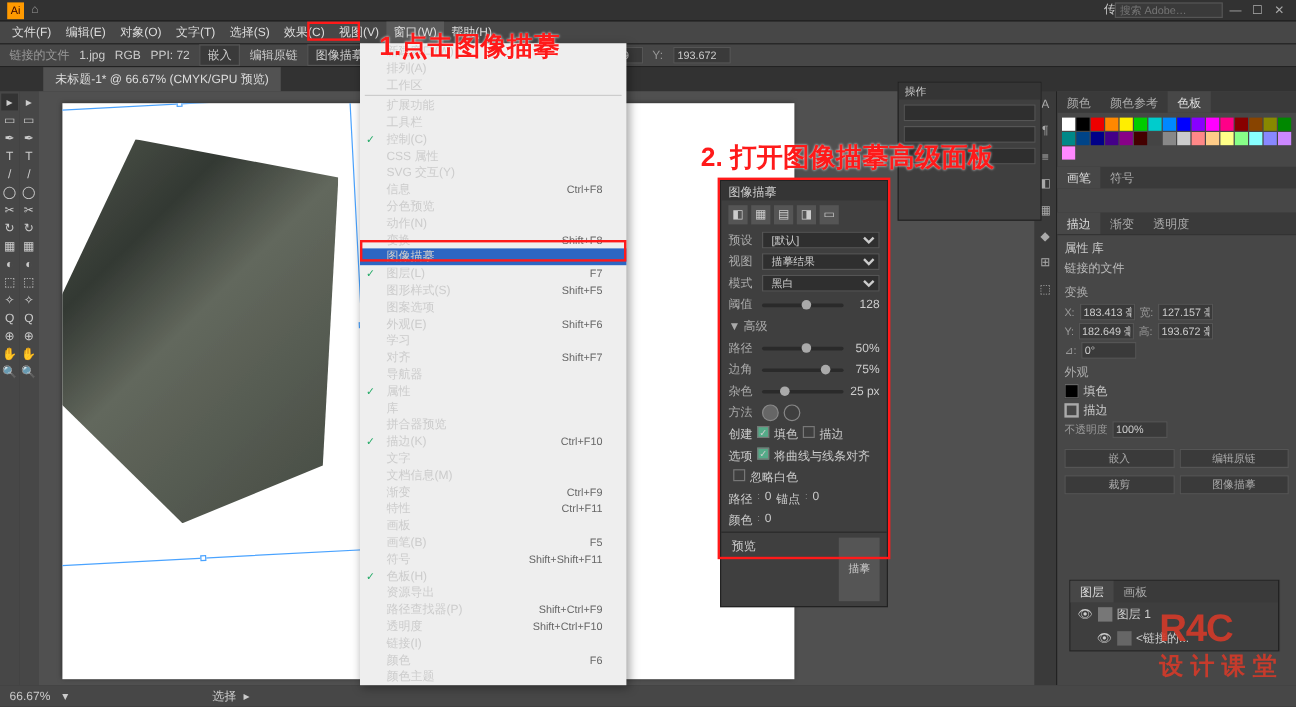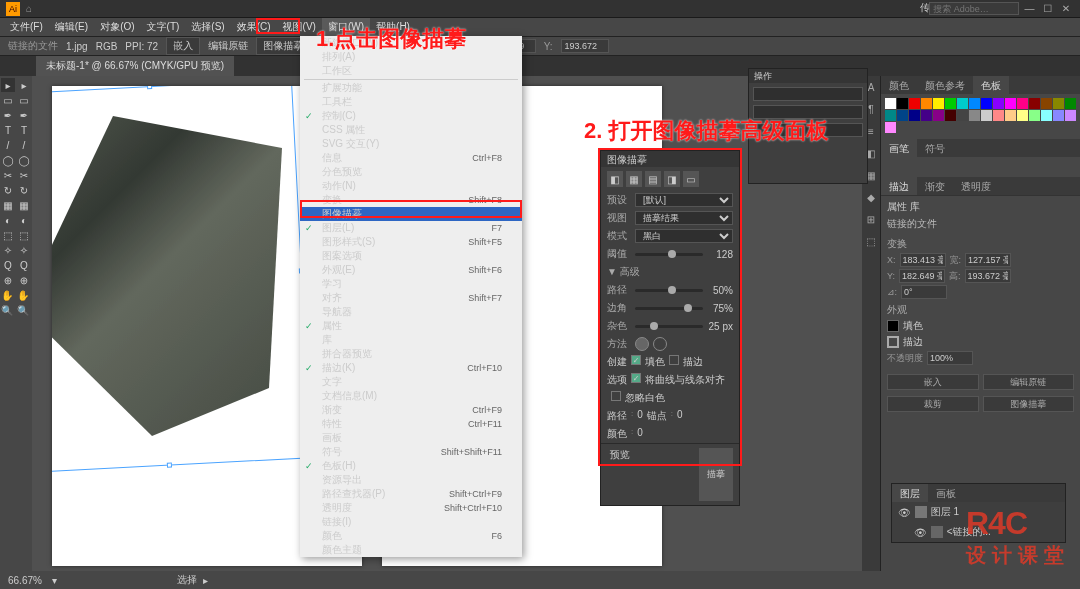--- a/index.html
+++ b/index.html
@@ -397,20 +397,24 @@
       <span class="sc">Ctrl+F9</span>
     </div>
     <div class="item">
       <span>特性</span>
       <span class="sc">Ctrl+F11</span>
     </div>
     <div class="item">
       <span>画板</span>
     </div>
     <div class="item">
+      <span>画笔(B)</span>
+      <span class="sc">F5</span>
+    </div>
+    <div class="item">
       <span>符号</span>
       <span class="sc">Shift+Shift+F11</span>
     </div>
     <div class="item">
       <span class="ck">✓</span>
       <span>色板(H)</span>
     </div>
     <div class="item">
       <span>资源导出</span>
     </div>

